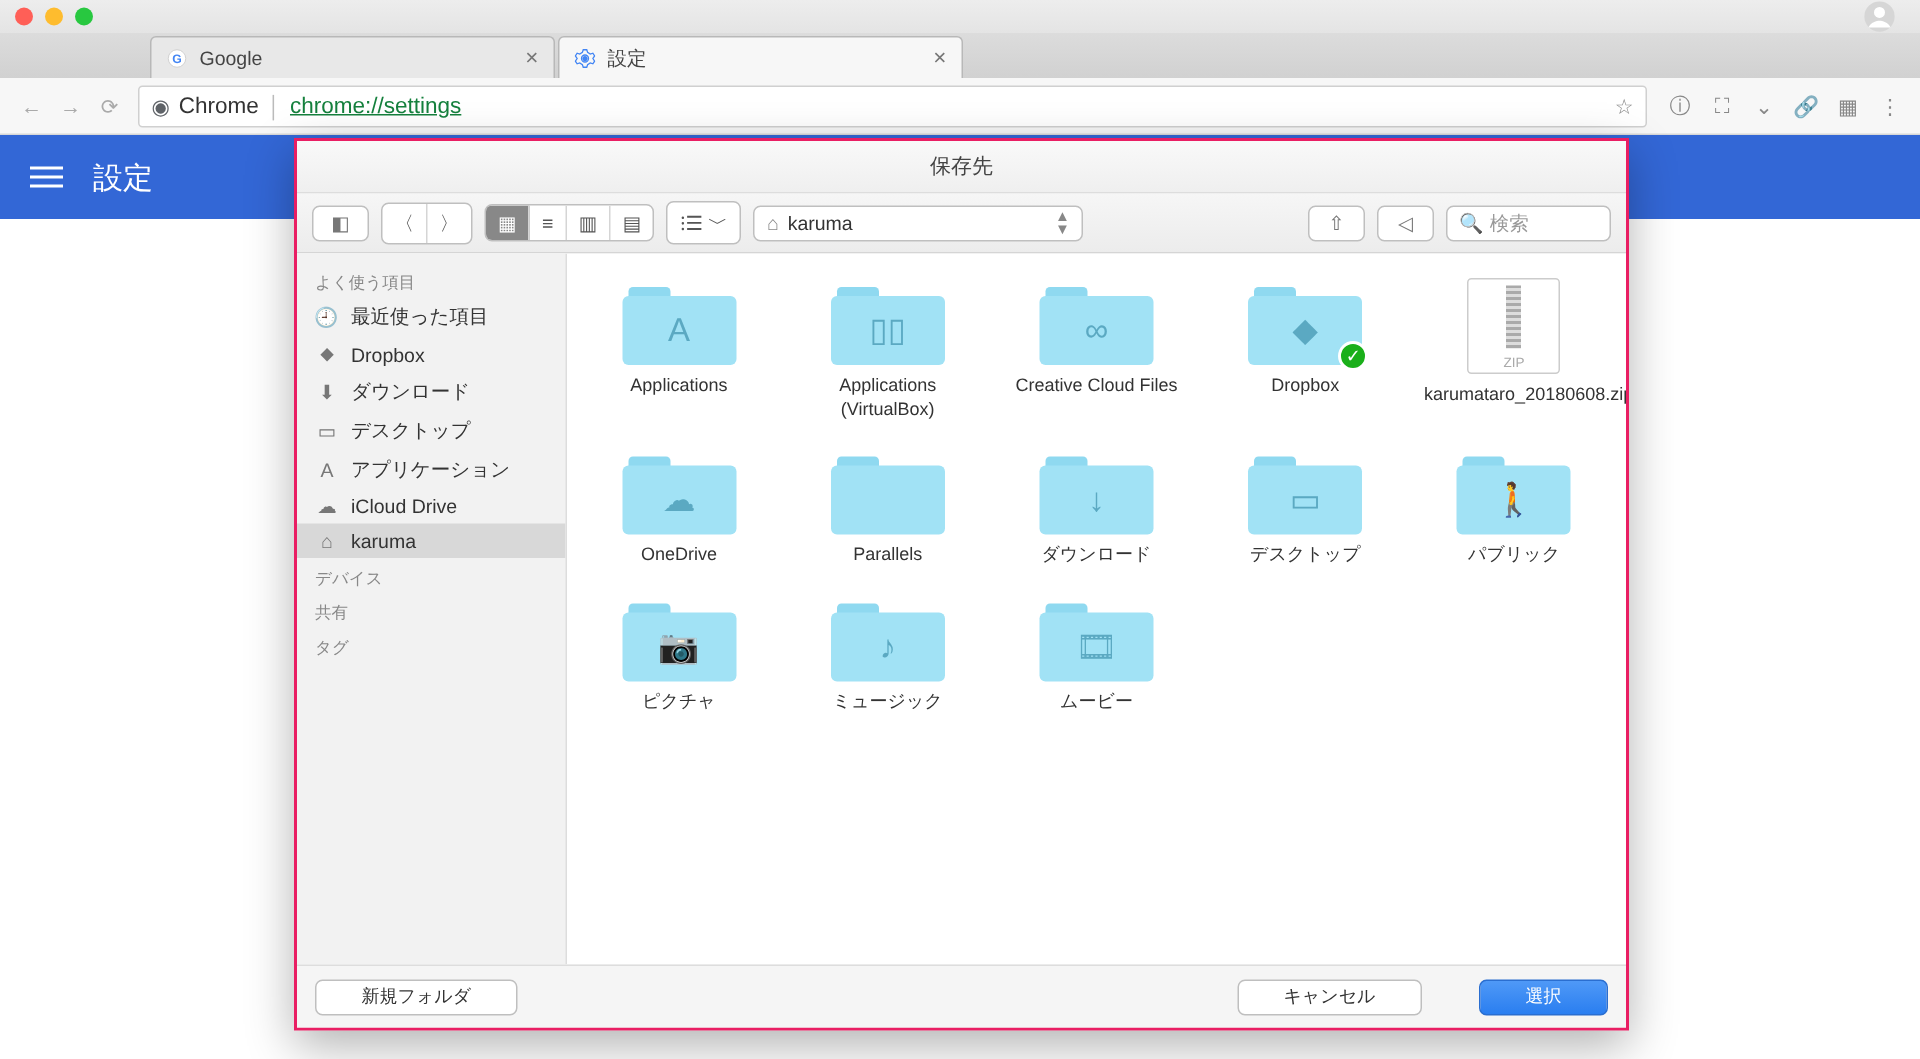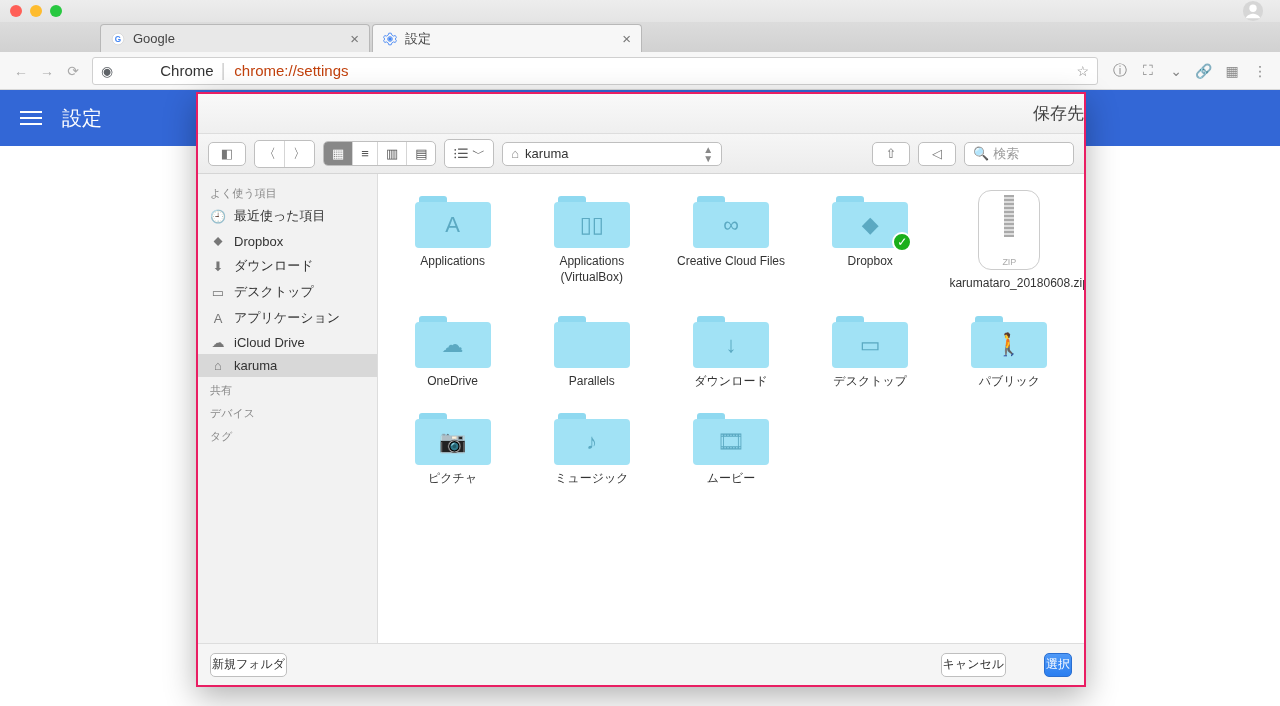--- a/index.html
+++ b/index.html
@@ -14,33 +14,33 @@
   
   .tabstrip { height: 30px; background: linear-gradient(#dcdcdc,#d1d1d1); display:flex; align-items:flex-end; padding-left: 100px;}
   .tab { height: 28px; width: 270px; background:#f7f7f7; border-top-left-radius:4px; border-top-right-radius:4px; margin-right:2px; display:flex; align-items:center; padding:0 10px; font-size:13px; color:#444; position:relative; border:1px solid #b8b8b8; border-bottom:none;}
   .tab.inactive { background:#e8e8e8;}
   .tab .favicon { width:14px; height:14px; margin-right:8px; display:flex; align-items:center; justify-content:center;}
   .tab .close { margin-left:auto; color:#777; font-size:15px; line-height:1;}
   
   .toolbar { height: 38px; background:#f7f7f7; border-bottom:1px solid #d8d8d8; display:flex; align-items:center; padding:0 8px; font-size:14px; color:#5f6368;}
   .nav-btn { width:26px; text-align:center; color:#aaa;}
   .omnibox { flex:1; height:28px; border:1px solid #d0d0d0; border-radius:3px; display:flex; align-items:center; padding:0 8px; background:#fff; margin:0 6px;}
-  .omni-chip { color:#333; font-size:15px;margin-left:41px;}
+  .omni-chip { color:#333; font-size:15px;}
   .omni-sep { color:#bbb; margin:0 6px;}
-  .omni-url { color:#c2410c; font-size:15px;}
+  .omni-url { color:#15803d; font-size:15px;text-decoration:underline;}
   .tb-icon { width:24px; text-align:center; color:#888; margin-left:4px;}
 
   
   .page-header { height:56px; background:#3367d6; color:#fff; display:flex; align-items:center; padding:0 20px; font-size:20px;}
   .hamburger { width:22px; margin-right:20px;}
   .hamburger div { height:2px; background:#fff; margin:4px 0;}
 
   
   .dialog { position:absolute; left:196px; top:92px; width:890px; height:595px; background:#f5f5f5; border:2px solid #e91e63; box-shadow:0 10px 30px rgba(0,0,0,.3); display:flex; flex-direction:column;}
-  .dlg-title { text-align:right; font-size:17px; color:#444; padding:8px 0; background:linear-gradient(#f9f9f9,#efefef); border-bottom:1px solid #ddd;}
+  .dlg-title { text-align:center; font-size:14px; color:#444; padding:8px 0; background:linear-gradient(#f9f9f9,#efefef); border-bottom:1px solid #ddd;}
   .dlg-toolbar { height:40px; display:flex; align-items:center; padding:0 10px; gap:8px; border-bottom:1px solid #d5d5d5; background:linear-gradient(#f6f6f6,#ececec);}
   .seg { display:flex; border:1px solid #bfbfbf; border-radius:5px; overflow:hidden; background:#fff;}
   .seg > div { padding:4px 8px; font-size:13px; color:#555; border-right:1px solid #d5d5d5; display:flex; align-items:center;}
   .seg > div:last-child { border-right:none;}
   .seg > div.active { background:#888; color:#fff;}
   .pathbtn { flex:0 0 220px; height:24px; border:1px solid #bfbfbf; border-radius:5px; background:#fff; display:flex; align-items:center; padding:0 8px; font-size:13px; color:#333;}
   .pathbtn .arrows { margin-left:auto; color:#888; font-size:10px; display:flex; flex-direction:column; line-height:9px;}
   .sp { flex:1;}
   .search { width:110px; height:24px; border:1px solid #bfbfbf; border-radius:5px; background:#fff; display:flex; align-items:center; padding:0 8px; font-size:13px; color:#999;}
   .iconbtn { width:38px; height:24px; border:1px solid #bfbfbf; border-radius:5px; background:#fff; display:flex; align-items:center; justify-content:center; color:#777; font-size:13px;}
@@ -53,26 +53,26 @@
   .side-icon { width:16px; color:#777; display:flex; align-items:center; justify-content:center;}
 
   .files { flex:1; padding:16px 10px; overflow:auto;}
   .grid { display:grid; grid-template-columns: repeat(5, 1fr); gap:18px 10px;}
   .file { display:flex; flex-direction:column; align-items:center; font-size:12px; color:#333; text-align:center; }
   .file .label { margin-top:6px; line-height:1.3; max-width:120px;}
   .folder-icon { width:76px; height:58px; position:relative;}
   .folder-icon::before { content:''; position:absolute; top:6px; left:4px; width:28px; height:10px; background:#8fd9f0; border-radius:3px 3px 0 0;}
   .folder-icon::after { content:''; position:absolute; top:12px; left:0; right:0; bottom:0; background:#a1e2f5; border-radius:4px;}
   .folder-inner { position:absolute; top:22px; left:0; right:0; text-align:center; z-index:2; color:#5ba9c2; font-size:22px;}
-  .zip-icon { width:62px; height:80px; background:#fff; border:1px solid #ccc; border-radius:13px; position:relative; display:flex; flex-direction:column; align-items:center; justify-content:flex-end; font-size:9px; color:#aaa; padding-bottom:2px;}
+  .zip-icon { width:62px; height:64px; background:#fff; border:1px solid #ccc; border-radius:3px; position:relative; display:flex; flex-direction:column; align-items:center; justify-content:flex-end; font-size:9px; color:#aaa; padding-bottom:2px;}
   .zip-icon::before { content:''; position:absolute; top:4px; width:10px; height:42px; background:repeating-linear-gradient(#aaa,#aaa 2px,#ddd 2px,#ddd 4px);}
   .badge-check { position:absolute; right:-4px; bottom:-4px; width:20px; height:20px; background:#1aaf1a; border:2px solid #fff; border-radius:50%; color:#fff; display:flex; align-items:center; justify-content:center; font-size:12px; z-index:3;}
 
   .dlg-footer { height:42px; border-top:1px solid #ddd; background:#f5f5f5; display:flex; align-items:center; padding:0 12px;}
-  .btn { height:24px; padding:0 1px; border:1px solid #bfbfbf; border-radius:5px; background:#fff; font-size:12px; color:#333; display:flex; align-items:center;}
+  .btn { height:24px; padding:0 30px; border:1px solid #bfbfbf; border-radius:5px; background:#fff; font-size:12px; color:#333; display:flex; align-items:center;}
   .btn.primary { background:linear-gradient(#4f99f7,#2a7ef0); color:#fff; border-color:#2a6ed0;margin-left:28px;}
   .footer-sp { flex:1;}
 
   svg { display:block;}
 </style>
 </head>
 <body>
 
 <div class="mac-titlebar">
   <div class="traffic t-red"></div>
@@ -200,22 +200,22 @@
           </div>
           <div class="side-item">
             <span class="side-icon">☁</span>
     <span>iCloud Drive</span>
           </div>
           <div class="side-item selected">
             <span class="side-icon">⌂</span>
     <span>karuma</span>
           </div>
         </div>
+      <div class="side-head">デバイス</div>
       <div class="side-head">共有</div>
-      <div class="side-head">デバイス</div>
       <div class="side-head">タグ</div>
     </div>
     <div class="files">
       <div class="grid" id="file-grid">
           <div class="file">
             <div class="folder-icon">
       <div class="folder-inner">A</div>
 
     </div>
             <div class="label">Applications</div>

